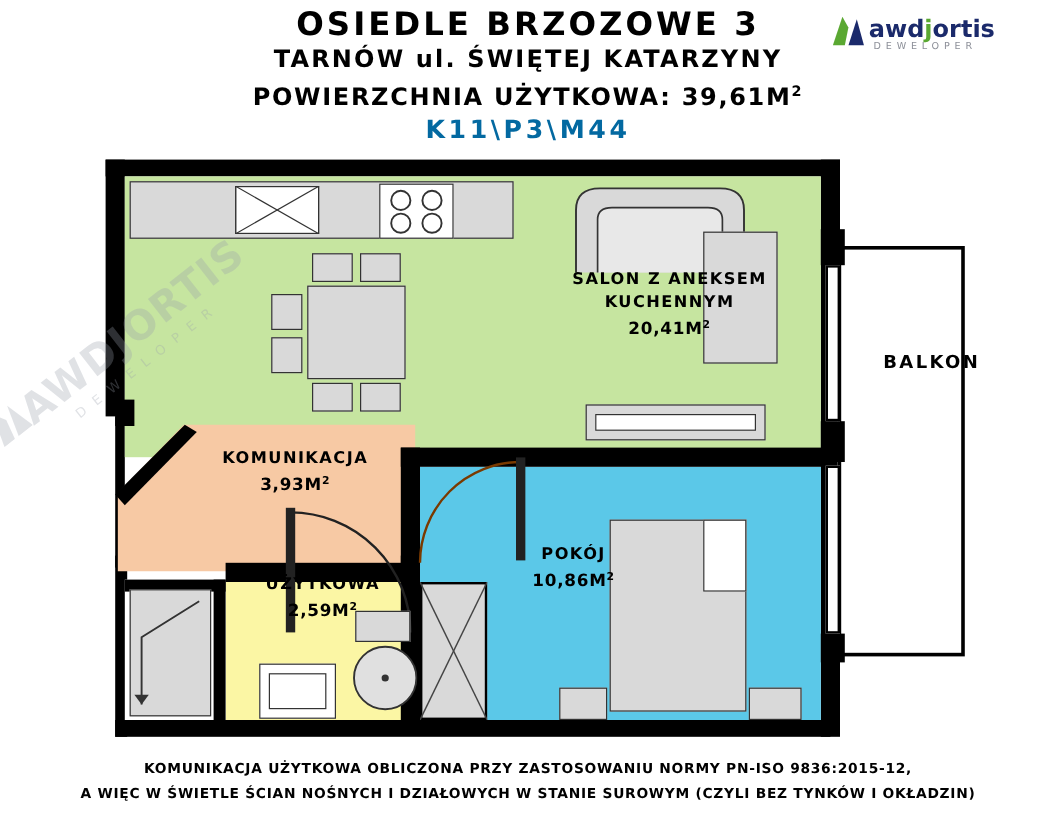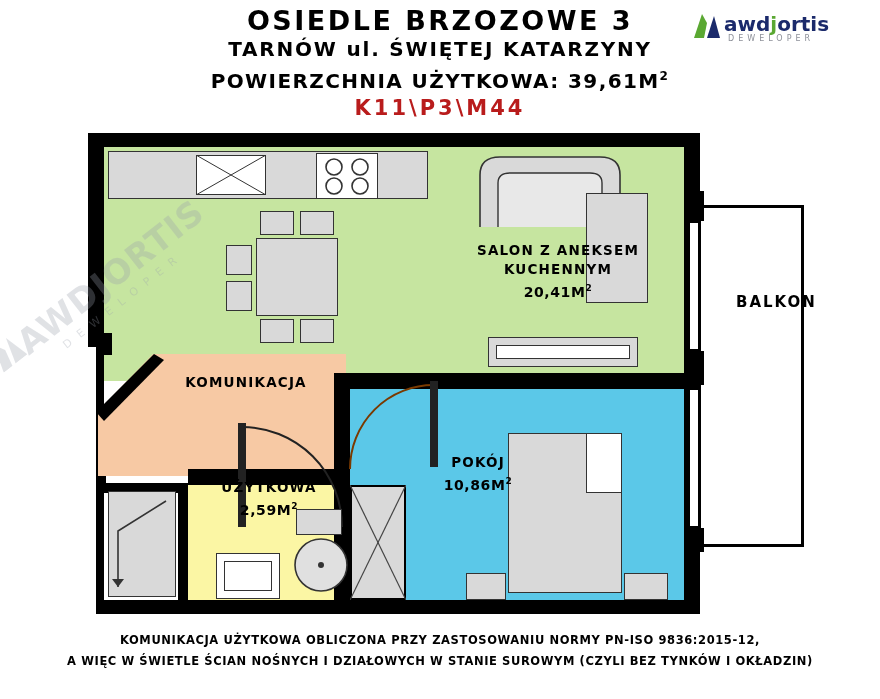--- a/index.html
+++ b/index.html
@@ -54,21 +54,21 @@
     color: #000;
     line-height: 28px;
   }
   .title-area sup {
     font-size: 12px;
   }
   .title-code {
     font-size: 21px;
     font-weight: bold;
     letter-spacing: 3px;
-    color: #b91c1c;
+    color: #0369a1;
     line-height: 26px;
   }
 
   
   .logo {
     position: absolute;
     right: 18px;
     top: 12px;
     width: 168px;
     height: 42px;
@@ -337,30 +337,33 @@
 
     <div class="rect fill-white outline-thin" style="left:128px; top:420px; width:64px; height:46px;"></div>
     <div class="rect fill-white outline-thin" style="left:136px; top:428px; width:48px; height:30px;"></div>
 
     <div class="rect fill-grey outline-thin" style="left:208px; top:376px; width:46px; height:26px;"></div>
     <svg class="rect" style="left:206px; top:400px; width:54px; height:62px;" viewBox="0 0 54 62">
       <circle cx="27" cy="32" r="26" fill="#e0e0e0" stroke="#333" stroke-width="1.6"></circle>
       <circle cx="27" cy="32" r="3" fill="#333"></circle>
     </svg>
 
-    <div class="room-label" style="left:330px; top:108px; width:280px;">
+    <div class="room-label" style="left:330px; top:91px; width:280px;">
       <div>SALON Z ANEKSEM</div>
       <div>KUCHENNYM</div>
       <div class="area">
         <span>20,41</span><span>M</span><sup>2</sup>
       </div>
     </div>
 
     <div class="room-label" style="left:58px; top:240px; width:200px;">
       <div>KOMUNIKACJA</div>
+      <div class="area">
+        <span>3,93</span><span>M</span><sup>2</sup>
+      </div>
     </div>
 
     <div class="room-label" style="left:300px; top:320px; width:180px;">
       <div>POKÓJ</div>
       <div class="area">
         <span>10,86</span><span>M</span><sup>2</sup>
       </div>
     </div>
 
     <div class="room-label" style="left:92px; top:345px; width:178px;">

